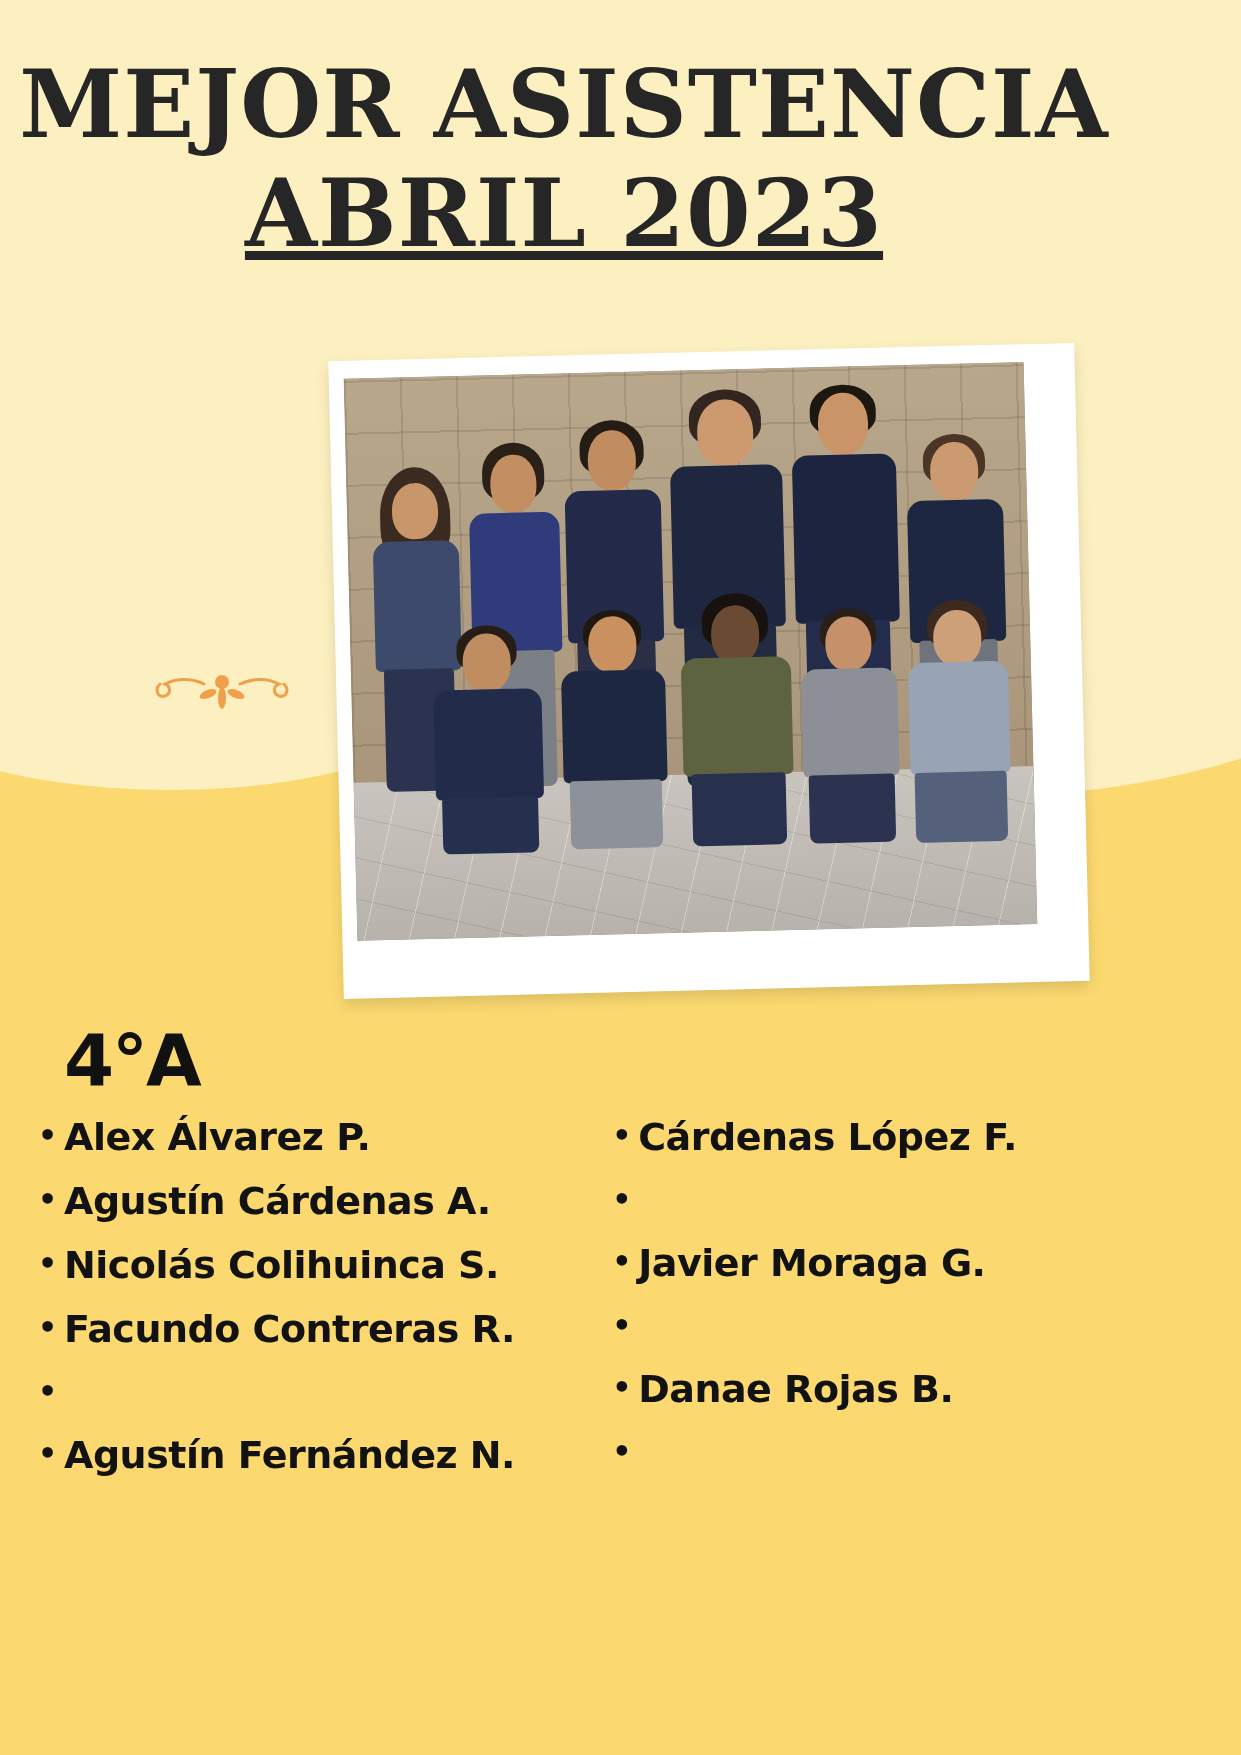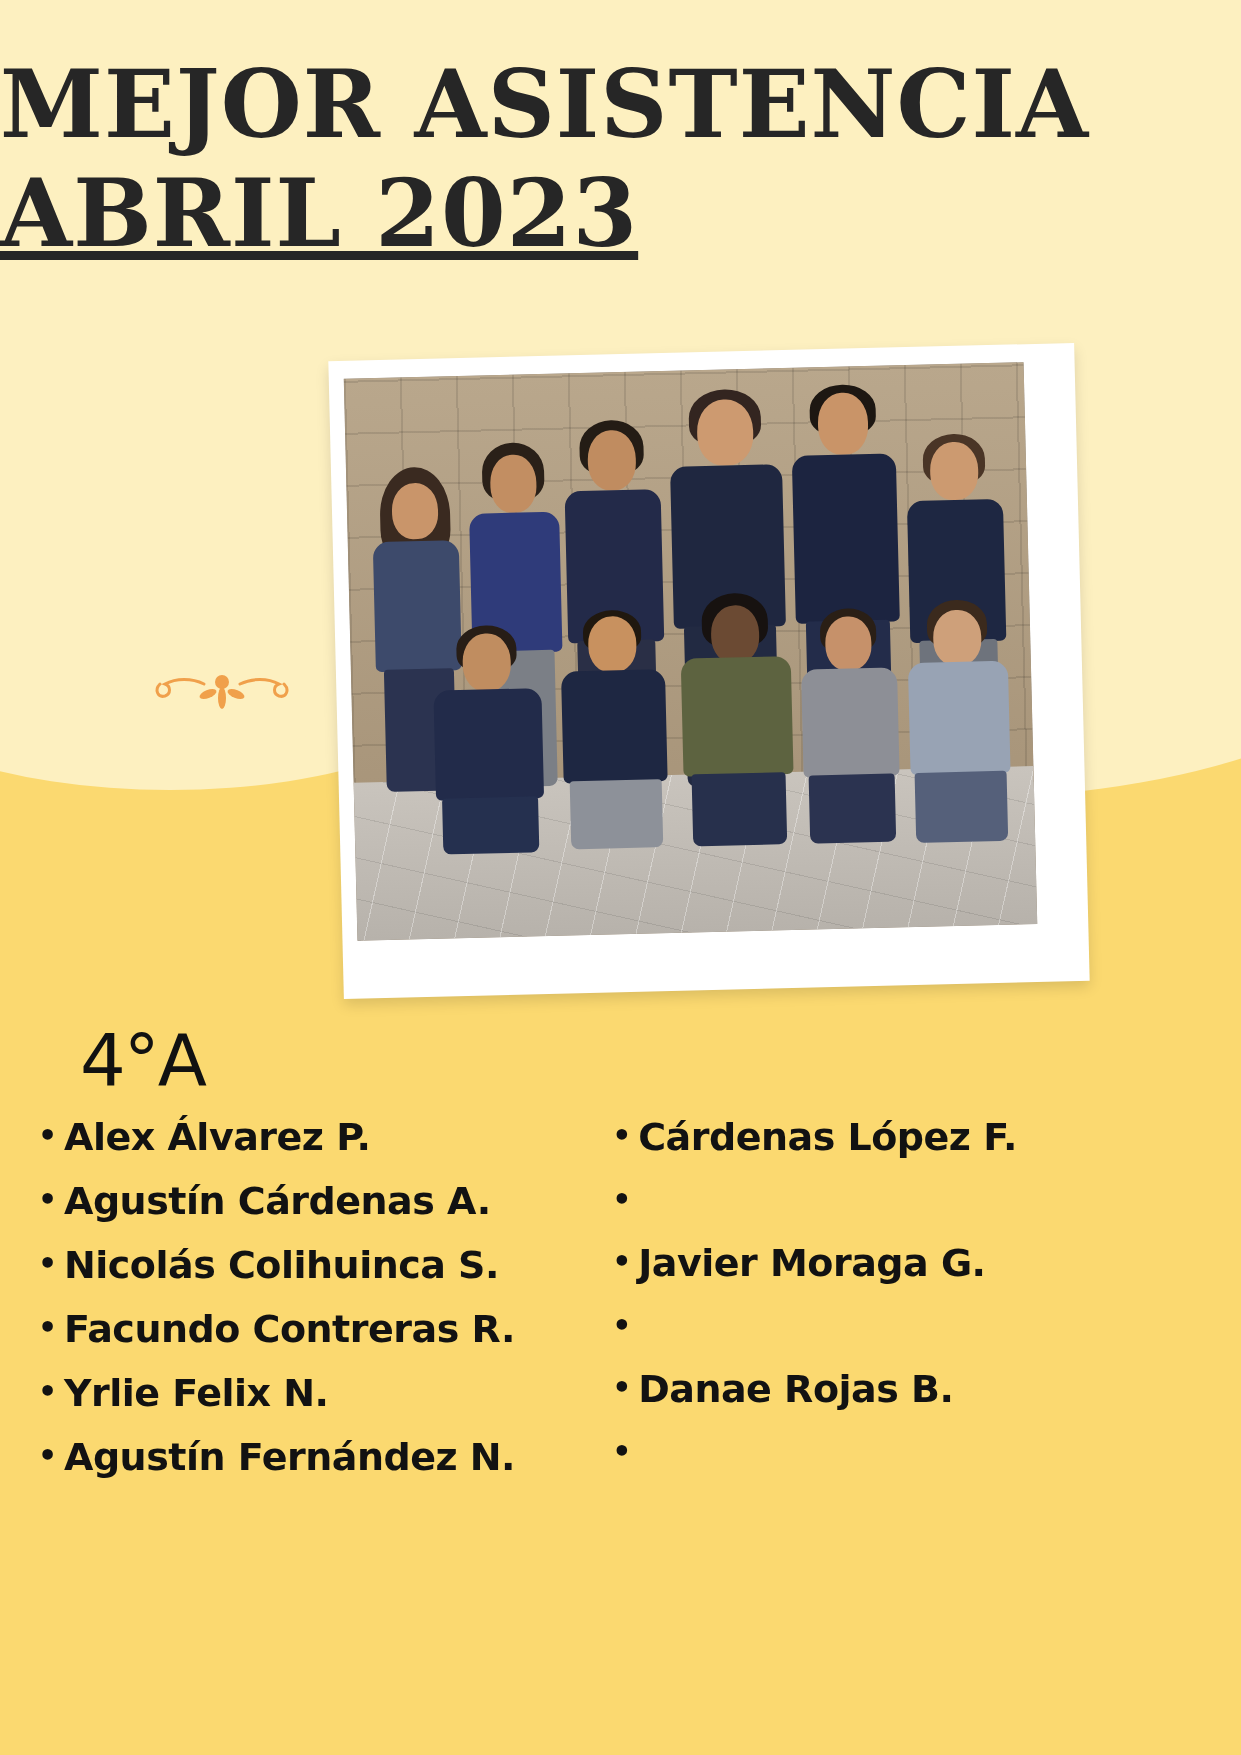--- a/index.html
+++ b/index.html
@@ -57,22 +57,23 @@
     left: 0; top: 0;
     width: 1241px; height: 660px;
     background: #fdf0c0;
     z-index: 1;
   }
 
   
   .title-block {
     position: absolute;
     top: 58px;
-    left: 0;
+    left: 8px;
     width: 1112px;
+    text-align: center;
     z-index: 5;
   }
   .title-line {
     font-family: "DejaVu Serif", serif;
     font-weight: bold;
     font-size: 93px;
     line-height: 1.02;
     letter-spacing: 1px;
     color: #262626;
     white-space: nowrap;
@@ -157,24 +158,24 @@
   .kid .legs {
     position: absolute;
     left: 50%;
     transform: translateX(-50%);
     border-radius: 4px 4px 8px 8px;
   }
 
   
   .grade {
     position: absolute;
-    left: 80px;
+    left: 64px;
     top: 1018px;
     font-family: "DejaVu Sans", sans-serif;
-    font-weight: normal;
+    font-weight: bold;
     font-size: 72px;
     letter-spacing: -2px;
     color: #111111;
     z-index: 6;
   }
   .names {
     position: absolute;
     top: 1118px;
     left: 20px;
     width: 1200px;
@@ -336,21 +337,20 @@
     <div class="name-item">
       <span class="bullet">•</span>
       <span>Nicolás Colihuinca S.</span>
     </div>
     <div class="name-item">
       <span class="bullet">•</span>
       <span>Facundo Contreras R.</span>
     </div>
     <div class="name-item">
       <span class="bullet">•</span>
-      <span>Yrlie Felix N.</span>
     </div>
     <div class="name-item">
       <span class="bullet">•</span>
       <span>Agustín Fernández N.</span>
     </div>
   </div>
 
   <div class="col right">
     <div class="name-item">
       <span class="bullet">•</span>

